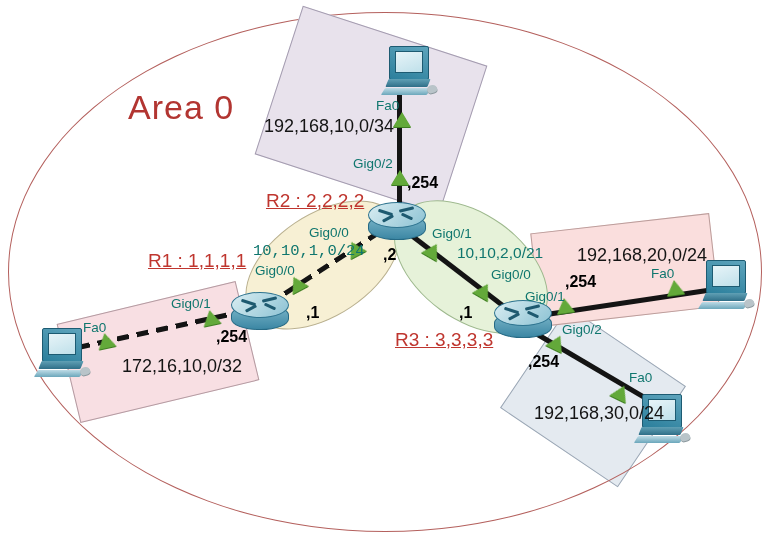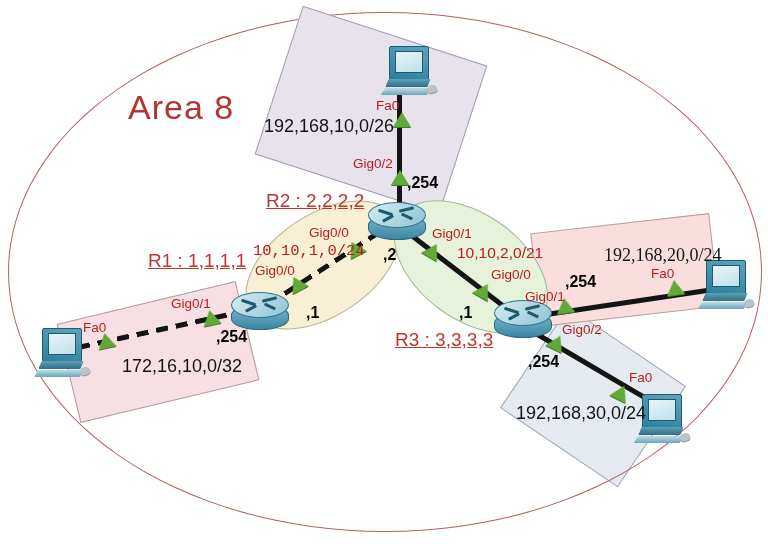--- a/index.html
+++ b/index.html
@@ -31,21 +31,21 @@
   .link-left{left:78px;top:345px;width:168px;transform:rotate(-12.3deg);}
   .link-r1r2{left:268px;top:302px;width:142px;transform:rotate(-33deg);}
   .link-top{left:397px;top:90px;width:5px;height:118px;background:#141414;z-index:4;}
   .link-r2r3{left:405px;top:228px;width:135px;transform:rotate(37.5deg);}
   .link-right{left:533px;top:314px;width:176px;transform:rotate(-8.5deg);}
   .link-bottom{left:524px;top:324px;width:150px;transform:rotate(30.5deg);}
   
   .arrow{width:0;height:0;border-left:9px solid rgba(0,0,0,0);border-right:9px solid rgba(0,0,0,0);
          border-bottom:15px solid #63a93a;z-index:5;filter:drop-shadow(0 1px 0 #3e7d22);}
   
-  .lbl{white-space:nowrap;z-index:6;color:#b91c1c;font-size:13.5px;}
+  .lbl{white-space:nowrap;z-index:6;color:#0f766e;font-size:13.5px;}
   .net{font-size:18px;color:#141414;}
   .sfx{font-size:16px;font-weight:bold;color:#000;}
   .rname{font-size:19px;color:#bf362f;text-decoration:underline;}
   
   .router{width:58px;height:40px;z-index:5;}
   .router .body{position:absolute;left:0;top:12px;width:56px;height:24px;border:1px solid #266a85;
     border-radius:28px/11px;background:linear-gradient(#7db7ca,#3c87a4);}
   .router .top{position:absolute;left:0;top:0;width:56px;height:24px;border:1px solid #2e7490;
     border-radius:50%;background:linear-gradient(135deg,#d9edf2,#8cc2d3);}
   .router .m1,.router .m2,.router .m3,.router .m4{position:absolute;background:#1e5a70;height:3px;border-radius:1px;z-index:2;}
@@ -150,41 +150,41 @@
   </div>
   <div class="abs pc" style="left:636px;top:394px;">
     <div class="monitor">
         <div class="screen"></div>
       </div>
     <div class="base"></div>
     <div class="kbd"></div>
     <div class="mouse"></div>
   </div>
 
-  <span class="abs area-title">Area 8</span>
+  <span class="abs area-title">Area 0</span>
   <span class="abs lbl rname" style="left:148px;top:250px;">R1 : 1,1,1,1</span>
   <span class="abs lbl rname" style="left:266px;top:190px;">R2 : 2,2,2,2</span>
   <span class="abs lbl rname" style="left:395px;top:329px;">R3 : 3,3,3,3</span>
 
   <span class="abs lbl net" style="left:122px;top:356px;">172,16,10,0/32</span>
   <span class="abs lbl" style="left:83px;top:320px;">Fa0</span>
   <span class="abs lbl" style="left:171px;top:296px;">Gig0/1</span>
   <span class="abs lbl sfx" style="left:216px;top:328px;">,254</span>
 
-  <span class="abs lbl net" style="left:264px;top:116px;">192,168,10,0/26</span>
+  <span class="abs lbl net" style="left:264px;top:116px;">192,168,10,0/34</span>
   <span class="abs lbl" style="left:376px;top:98px;">Fa0</span>
   <span class="abs lbl" style="left:353px;top:156px;">Gig0/2</span>
   <span class="abs lbl sfx" style="left:407px;top:174px;">,254</span>
 
-  <span class="abs lbl net" style="left:604px;top:245px;font-family:Liberation Serif, serif;">192,168,20,0/24</span>
+  <span class="abs lbl net" style="left:577px;top:245px;">192,168,20,0/24</span>
   <span class="abs lbl" style="left:651px;top:266px;">Fa0</span>
   <span class="abs lbl" style="left:525px;top:289px;">Gig0/1</span>
   <span class="abs lbl sfx" style="left:565px;top:273px;">,254</span>
 
-  <span class="abs lbl net" style="left:516px;top:403px;">192,168,30,0/24</span>
+  <span class="abs lbl net" style="left:534px;top:403px;">192,168,30,0/24</span>
   <span class="abs lbl" style="left:629px;top:370px;">Fa0</span>
   <span class="abs lbl" style="left:562px;top:322px;">Gig0/2</span>
   <span class="abs lbl sfx" style="left:528px;top:353px;">,254</span>
 
   <span class="abs lbl" style="left:253px;top:242px;font-size:15.5px;font-family:Liberation Mono, monospace;">10,10,1,0/24</span>
   <span class="abs lbl" style="left:255px;top:263px;">Gig0/0</span>
   <span class="abs lbl sfx" style="left:306px;top:304px;">,1</span>
   <span class="abs lbl" style="left:309px;top:225px;">Gig0/0</span>
   <span class="abs lbl sfx" style="left:383px;top:246px;">,2</span>
 

